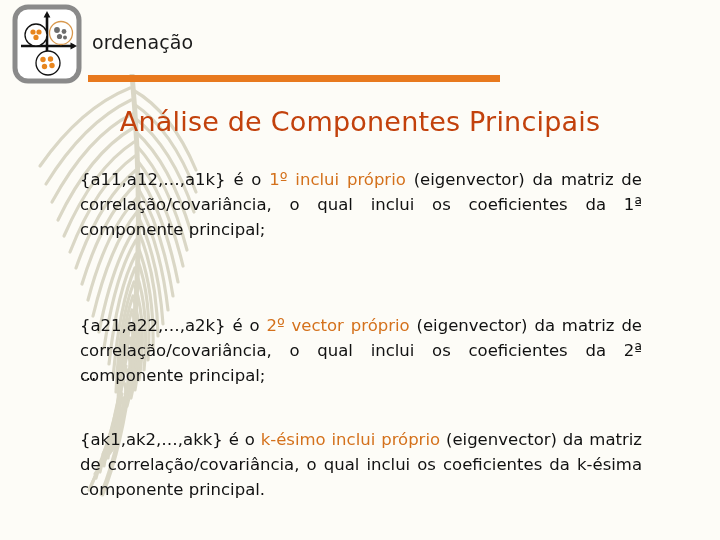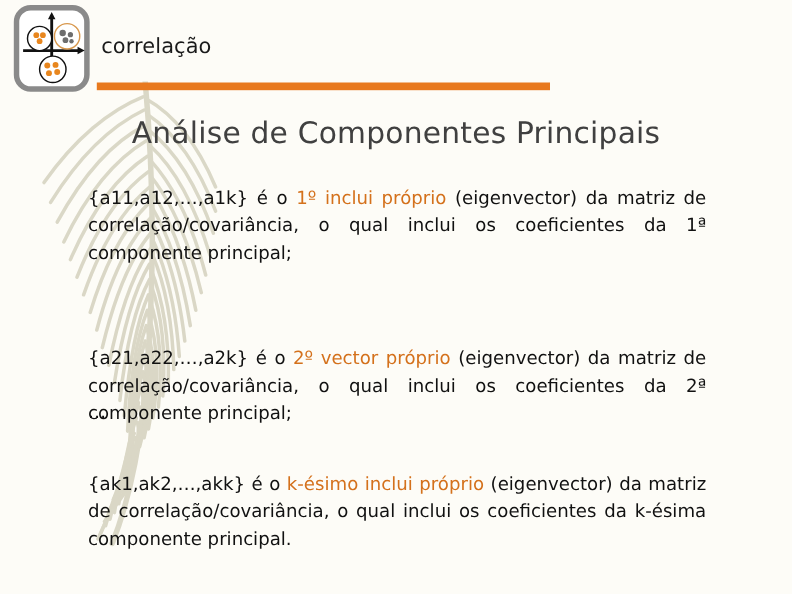--- a/index.html
+++ b/index.html
@@ -72,21 +72,21 @@
     height: 540px;
     z-index: 2;
   }
   #slide-title {
     position: absolute;
     left: 0;
     top: 106px;
     width: 720px;
     text-align: center;
     font-size: 27px;
-    color: #404040;
+    color: #c2410c;
     letter-spacing: 0.2px;
   }
   .para {
     position: absolute;
     left: 80px;
     width: 562px;
     font-size: 16.5px;
     line-height: 25px;
     color: #111;
     text-align: justify;
@@ -193,21 +193,21 @@
     <circle cx="47.5" cy="32.5" r="2.6" fill="#6d6d6d"></circle>
     <circle cx="53" cy="33.5" r="2" fill="#6d6d6d"></circle>
 
     <circle cx="36" cy="59" r="12" fill="#ffffff" stroke="#111" stroke-width="1.3"></circle>
     <circle cx="31" cy="55.5" r="2.7" fill="#e8861e"></circle>
     <circle cx="38.5" cy="55" r="2.7" fill="#e8861e"></circle>
     <circle cx="32.5" cy="62.5" r="2.7" fill="#e8861e"></circle>
     <circle cx="40" cy="61.5" r="2.7" fill="#e8861e"></circle>
   </svg>
 
-  <div id="header-title">correlação</div>
+  <div id="header-title">ordenação</div>
   <div id="header-rule"></div>
 
   <div id="content">
 
     <div id="slide-title">Análise de Componentes Principais</div>
 
     <div class="para" id="para-1">
       <span>{a11,a12,…,a1k} é o </span><span class="accent">1º inclui próprio</span><span> (eigenvector) da matriz de correlação/covariância, o qual inclui os coeficientes da 1ª componente principal;</span>
     </div>
 

